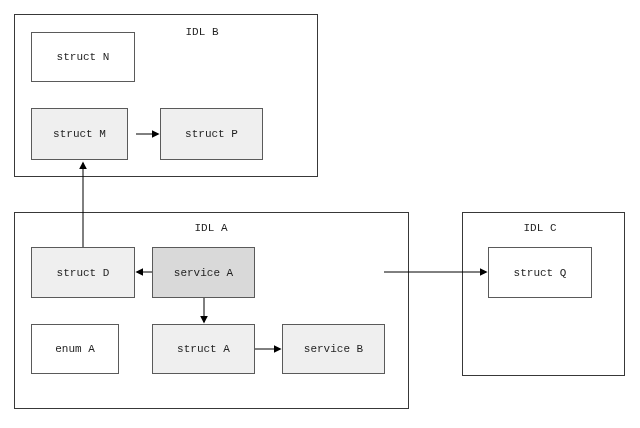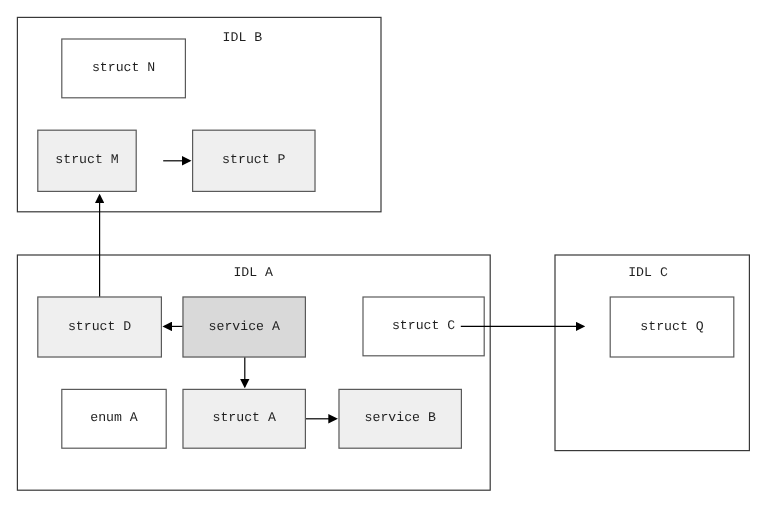--- a/index.html
+++ b/index.html
@@ -32,21 +32,21 @@
   .node {
     position: absolute;
     border: 1px solid #5a5a5a;
     box-sizing: border-box;
     display: flex;
     align-items: center;
     justify-content: center;
     font-size: 11px;
     white-space: nowrap;
   }
-  .node.white   { background: #ffffff; margin-left: 20px; }
+  .node.white   { background: #ffffff; }
   .node.light   { background: #efefef; }
   .node.service { background: #d9d9d9; }
   .edges {
     position: absolute;
     left: 0;
     top: 0;
     width: 640px;
     height: 428px;
     pointer-events: none;
   }
@@ -60,35 +60,32 @@
   <div class="container-box" style="left:14px; top:212px; width:395px; height:197px;"></div>
   <div class="container-box" style="left:462px; top:212px; width:163px; height:164px;"></div>
 
   <span class="container-label" style="left:202px; top:26px;">IDL B</span>
   <span class="container-label" style="left:211px; top:222px;">IDL A</span>
   <span class="container-label" style="left:540px; top:222px;">IDL C</span>
 
   <div class="node white" style="left:31px; top:32px; width:104px; height:50px;">
     <span>struct N</span>
   </div>
-  <div class="node light" style="left:31px; top:108px; width:83px; height:52px;">
+  <div class="node light" style="left:31px; top:108px; width:97px; height:52px;">
     <span>struct M</span>
   </div>
   <div class="node light" style="left:160px; top:108px; width:103px; height:52px;">
     <span>struct P</span>
   </div>
 
   <div class="node light" style="left:31px; top:247px; width:104px; height:51px;">
     <span>struct D</span>
   </div>
   <div class="node service" style="left:152px; top:247px; width:103px; height:51px;">
     <span>service A</span>
-  </div>
-  <div class="node white" style="left:282px; top:247px; width:102px; height:50px;">
-    <span>struct C</span>
   </div>
   <div class="node white" style="left:31px; top:324px; width:88px; height:50px;">
     <span>enum A</span>
   </div>
   <div class="node light" style="left:152px; top:324px; width:103px; height:50px;">
     <span>struct A</span>
   </div>
   <div class="node light" style="left:282px; top:324px; width:103px; height:50px;">
     <span>service B</span>
   </div>

